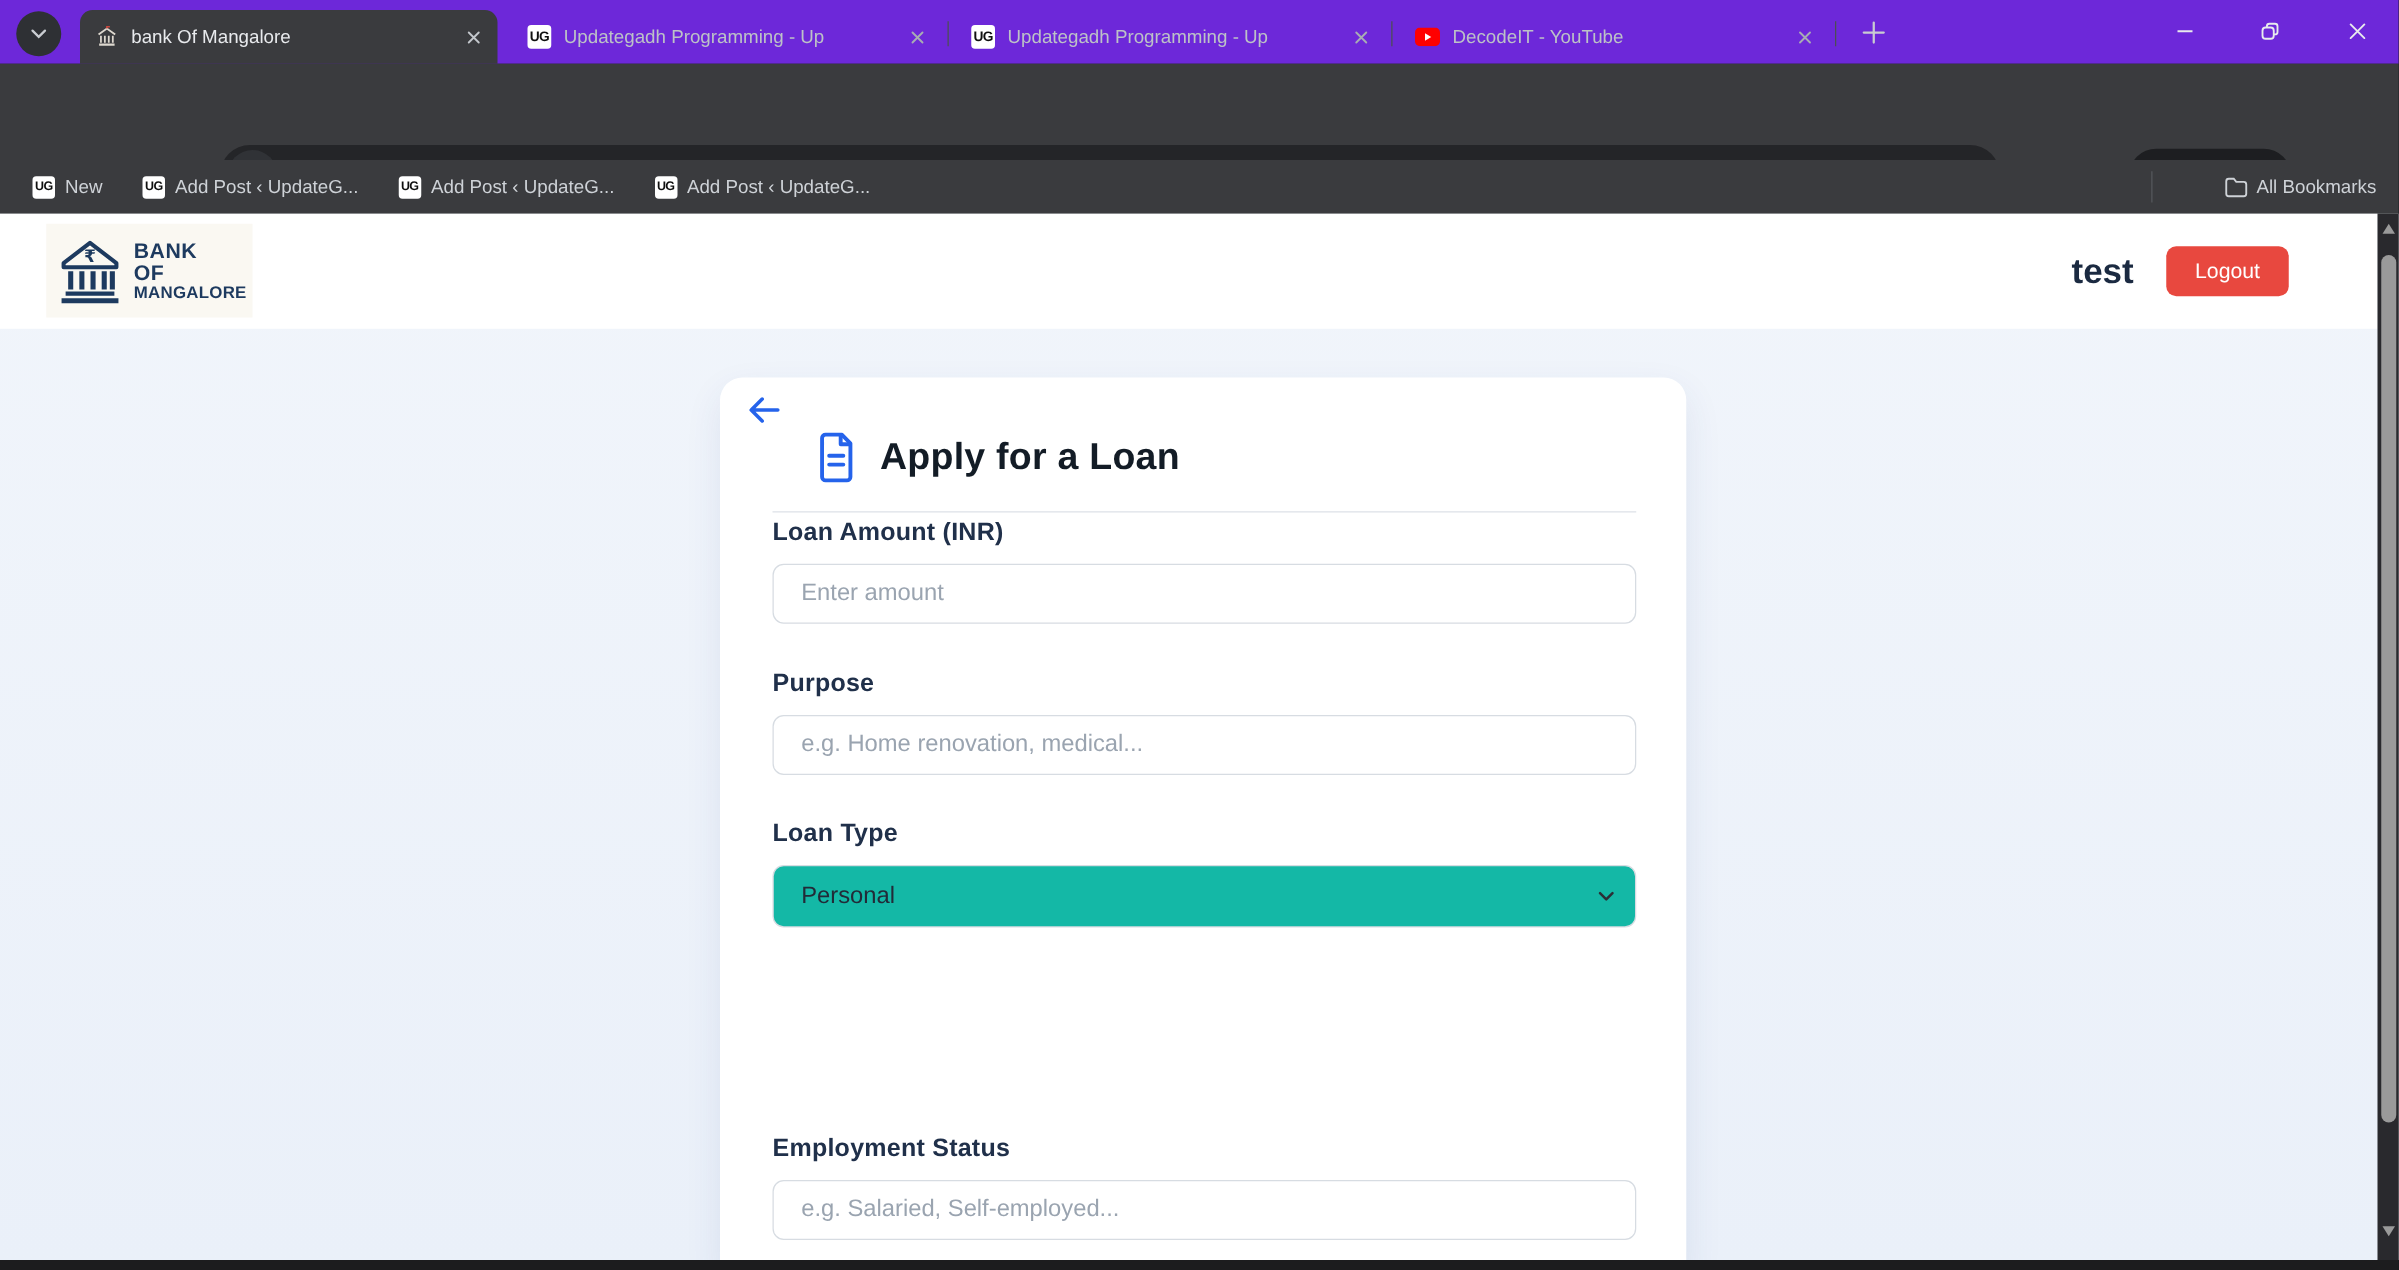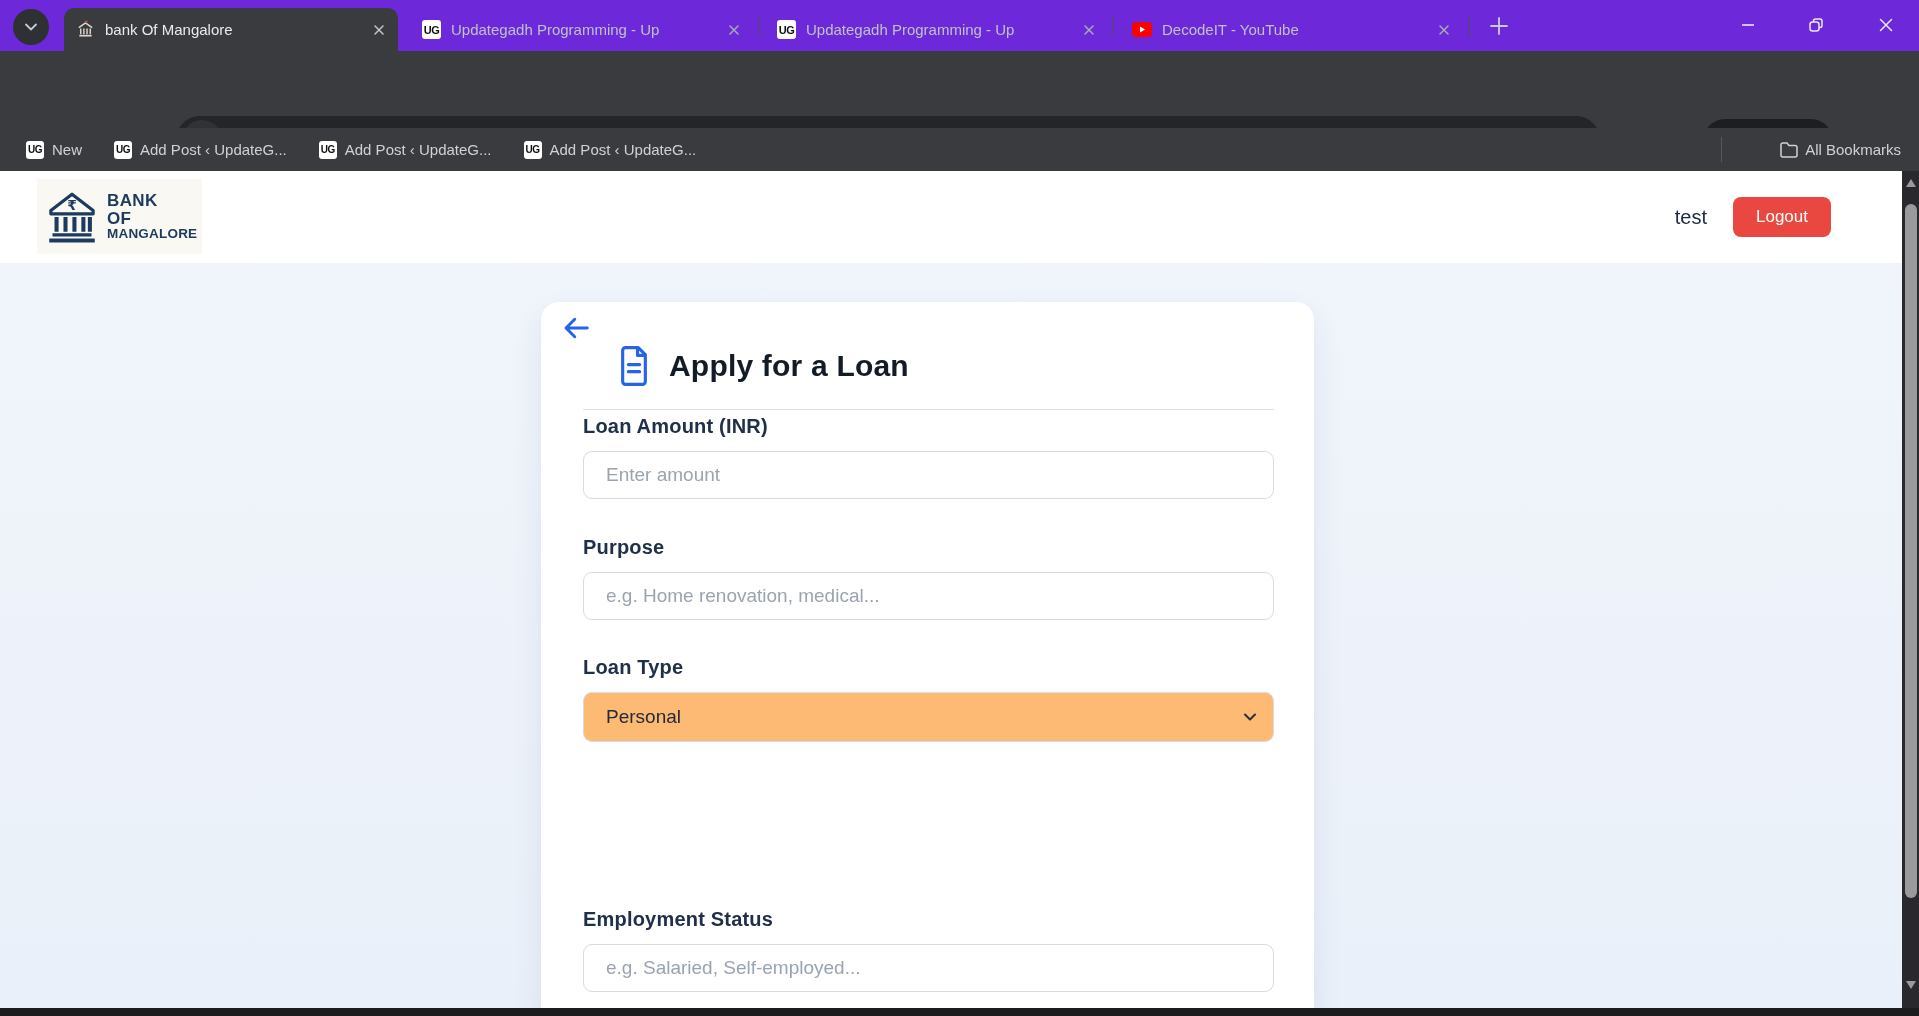--- a/index.html
+++ b/index.html
@@ -74,46 +74,46 @@
     left:37px; top:8px; width:165px; height:75px; background:#faf8f2;
     display:flex; align-items:center; padding-left:9px; gap:9px;
   }
   .logo-text { color:#1d3a5f; font-weight:800; line-height:1.02; }
   .logo-line1, .logo-line2 { font-size:17px; letter-spacing:0.4px; }
   .logo-line3 { font-size:13.5px; letter-spacing:0.2px; }
   #header-right {
     position:absolute; right:71px; top:0; height:92px;
     display:flex; align-items:center; gap:26px;
   }
-  #username { color:#1b2a41; font-size:20px; font-weight:400; }
+  #username { color:#1b2a41; font-size:28px; font-weight:700; }
   #logout-btn {
     background:#e8483f; color:#ffffff; font-size:17px; border:none;
     border-radius:8px; padding:10px 23px; cursor:pointer; font-family:inherit;
   }
 
   
   #loan-card {
-    left:541px; top:131px; width:773px; height:714px; background:#ffffff;
+    left:576px; top:131px; width:773px; height:714px; background:#ffffff;
     border-radius:18px 18px 0 0; box-shadow:0 12px 30px rgba(40,70,130,0.09);
   }
   #card-back-arrow { left:20px; top:11px; width:30px; height:30px; }
   #form-title-row { left:76px; top:44px; display:flex; align-items:center; gap:18px; }
   #form-title { color:#131c26; font-size:30px; font-weight:700; letter-spacing:0.2px; }
   #title-divider { left:42px; top:107px; width:691px; height:1px; background:#dde1e7; }
   .field-group { left:42px; width:691px; }
   .field-label { display:block; color:#20304a; font-size:20px; font-weight:700; letter-spacing:0.2px; }
   .field-input {
     margin-top:13px; width:691px; height:48px; border:1px solid #d7dce2; border-radius:9px;
     padding:12px 22px; font-size:19px; color:#222b38; font-family:inherit; background:#fff; outline:none;
   }
   .field-input::placeholder { color:#9aa4b0; }
   .field-select {
     position:relative; margin-top:13px; width:691px; height:50px; border:1px solid #d7dce2;
     border-radius:9px; display:flex; align-items:center; padding:16px 22px;
-    font-size:19px; color:#222b38; cursor:pointer; background:#fdba74;
+    font-size:19px; color:#222b38; cursor:pointer; background:#14b8a6;
   }
   .select-chevron { position:absolute; right:14px; top:15px; }
 
   
   #scrollbar { left:1902px; top:171px; width:17px; height:837px; background:#29292d; }
   #scroll-up { left:3.5px; top:8px; width:0; height:0; border-left:5px solid transparent; border-right:5px solid transparent; border-bottom:8px solid #9a9a9a; }
   #scroll-thumb { left:2.5px; top:33px; width:12px; height:694px; border-radius:6px; background:#9a9a9a; }
   #scroll-down { left:3.5px; top:810px; width:0; height:0; border-left:5px solid transparent; border-right:5px solid transparent; border-top:8px solid #9a9a9a; }
 
   

